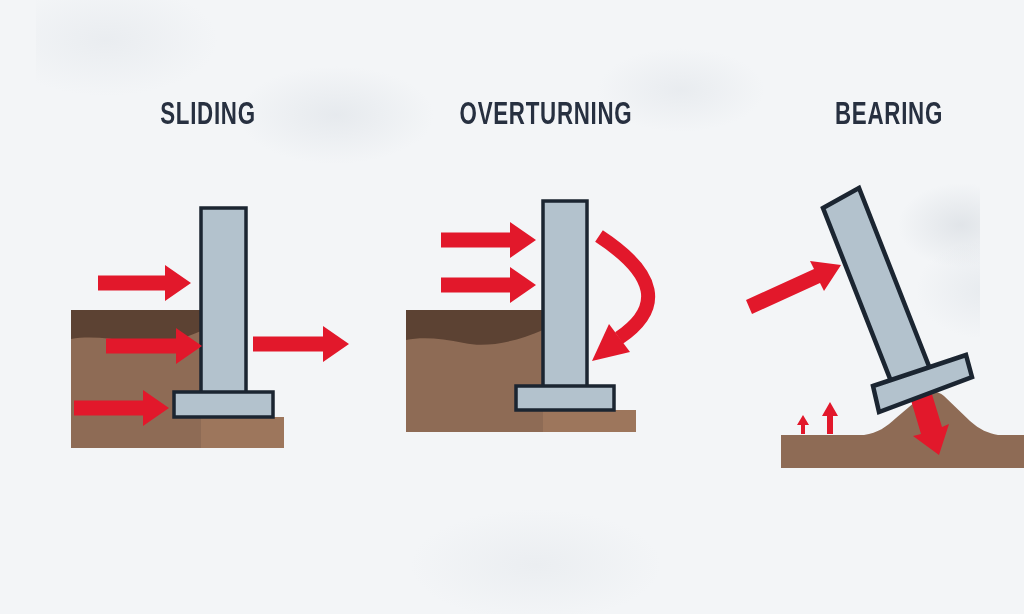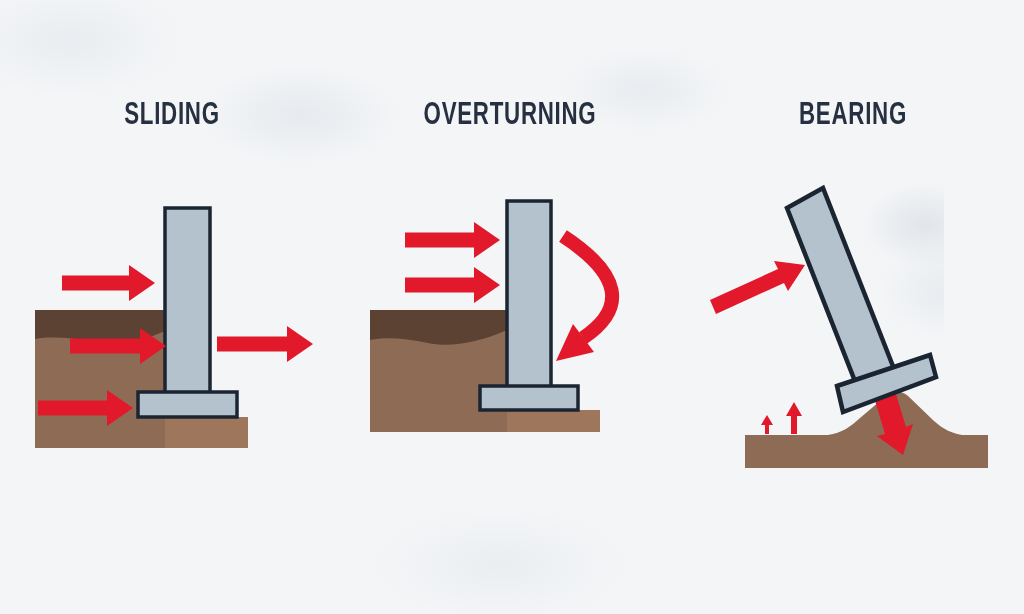--- a/index.html
+++ b/index.html
@@ -5,20 +5,21 @@
   html,body{margin:0;padding:0;}
   body{
     width:1024px;height:614px;
     font-family:"Liberation Sans", sans-serif;
     background:var(--background,#f3f5f7);
     overflow:hidden;
   }
   .canvas{
     position:relative;width:944px;height:614px;
     background:var(--background,#f3f5f7);
+    margin-left:36px;
   }
   
   .canvas::before{
     content:"";position:absolute;inset:0;pointer-events:none;
     background:
       radial-gradient(140px 70px at 300px 115px, rgba(185,194,205,.22), transparent 70%),
       radial-gradient(120px 60px at 645px 90px,  rgba(185,194,205,.18), transparent 70%),
       radial-gradient(100px 70px at 950px 290px, rgba(185,194,205,.20), transparent 70%),
       radial-gradient(160px 80px at 70px 40px,   rgba(185,194,205,.16), transparent 70%),
       radial-gradient(180px 80px at 500px 565px, rgba(185,194,205,.14), transparent 70%),

